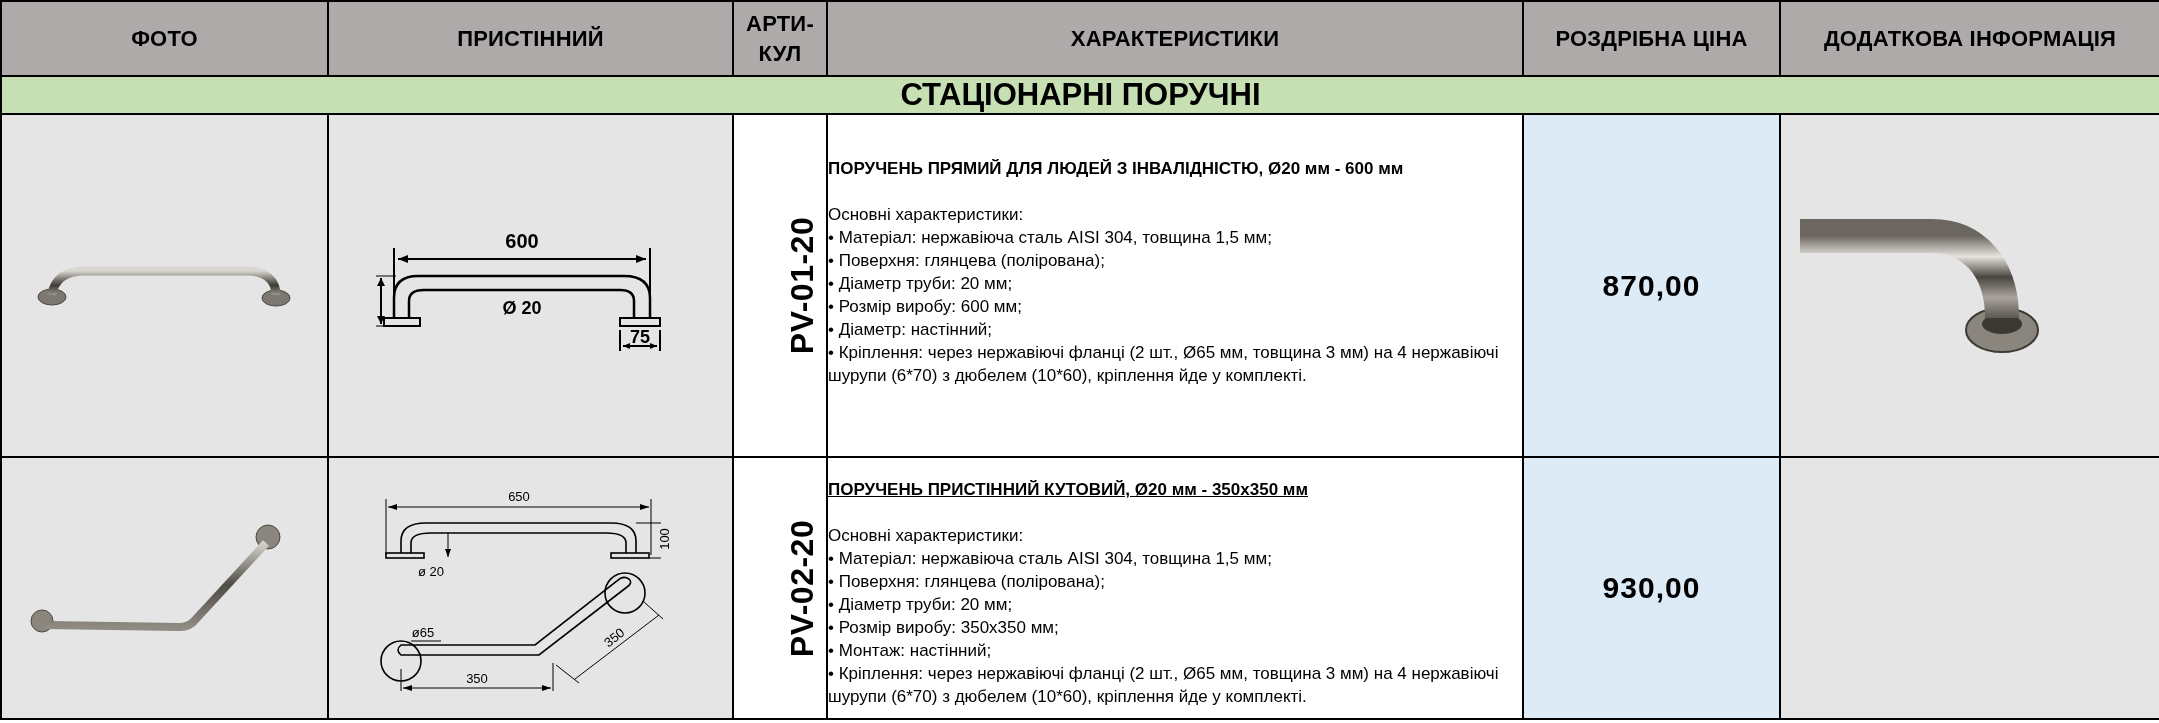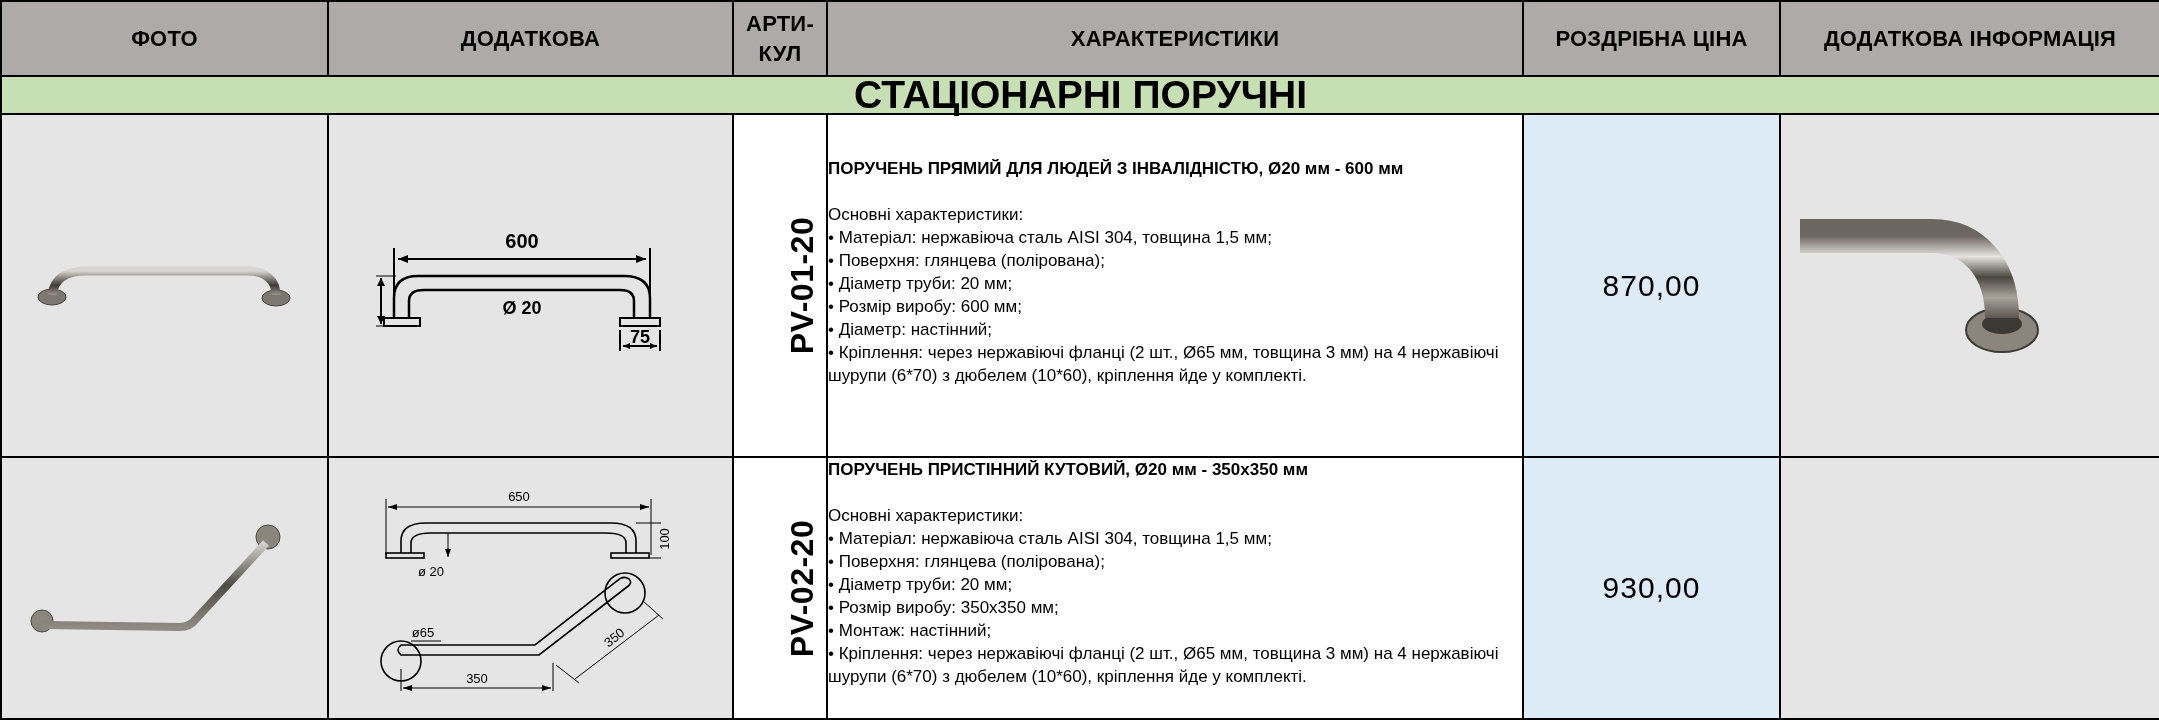--- a/index.html
+++ b/index.html
@@ -1,51 +1,51 @@
 <!DOCTYPE html>
 <html><head>
 <meta charset="utf-8">
 <style>
   html, body { margin: 0; padding: 0; background: #ffffff; }
   body { width: 2159px; height: 723px; overflow: hidden; font-family: "Liberation Sans", sans-serif; color: #000; }
   .sheet { position: relative; width: 2159px; height: 536px; }
   table { border-collapse: collapse; table-layout: fixed; width: 2159px; }
   td, th { border: 2px solid #000; padding: 0; }
   .hdr th { background: #aeaaaa; height: 73px; font-weight: bold; font-size: 22px; text-align: center; vertical-align: middle; letter-spacing: 0.2px; line-height: 30px; }
-  .section td { background: #c6e0b4; height: 36px; text-align: center; font-weight: bold; font-size: 39px; line-height: 36px; }
+  .section td { background: #c6e0b4; height: 36px; text-align: center; font-weight: bold; font-size: 31px; line-height: 36px; }
   .row1 td { height: 341px; }
   .row2 td { height: 260px; }
   .photo, .drawing, .extra { text-align: center; vertical-align: middle; background: #e5e5e5; }
   .art { vertical-align: middle; text-align: center; position: relative; }
   .art-text { display: inline-block; transform: rotate(-90deg); font-weight: bold; font-size: 32px; white-space: nowrap; letter-spacing: 0.5px; }
   .chars { vertical-align: top; text-align: left; font-size: 17px; line-height: 23px; padding-left: 0; }
   .chars .title { font-weight: bold; margin-top: 42px; margin-bottom: 23px; }
-  .row2 .chars .title { margin-top: 0; }
+  .row2 .chars .title { margin-top: 20px; text-decoration: underline; }
   .chars .sub { font-weight: normal; }
   .chars b { font-weight: normal; }
-  .price { background: #ddebf7; text-align: center; vertical-align: middle; font-weight: normal; font-size: 30px; letter-spacing: 1px; }
+  .price { background: #ddebf7; text-align: center; vertical-align: middle; font-weight: bold; font-size: 30px; letter-spacing: 1px; }
   svg { display: block; margin: 0 auto; }
 </style>
 </head>
 <body>
 
 <div class="sheet">
 <table>
   <colgroup>
     <col style="width:327px">
     <col style="width:405px">
     <col style="width:94px">
     <col style="width:696px">
     <col style="width:257px">
     <col style="width:380px">
   </colgroup>
   <tbody>
         <tr class="hdr">
     <th>ФОТО</th>
-    <th>ДОДАТКОВА</th>
+    <th>ПРИСТІННИЙ</th>
     <th><span>АРТИ-</span><br><span>КУЛ</span></th>
     <th>ХАРАКТЕРИСТИКИ</th>
     <th>РОЗДРІБНА ЦІНА</th>
     <th>ДОДАТКОВА ІНФОРМАЦІЯ</th>
   </tr>
   <tr class="section">
     <td colspan="6">СТАЦІОНАРНІ ПОРУЧНІ</td>
   </tr>
 
   <tr class="row1">

